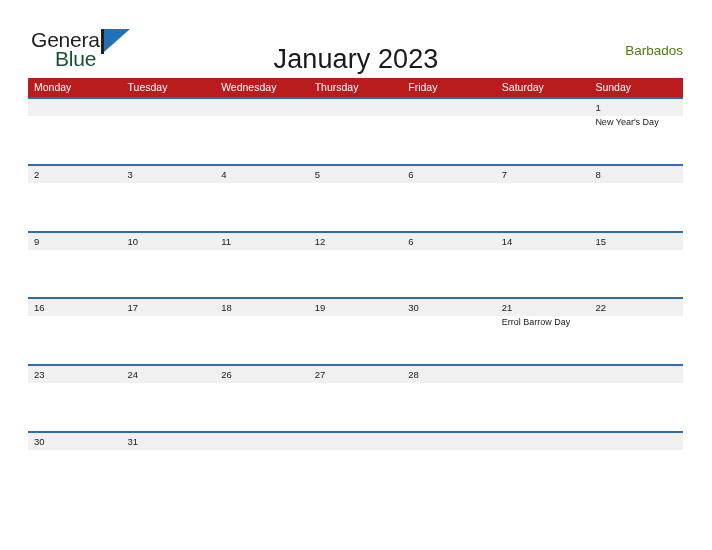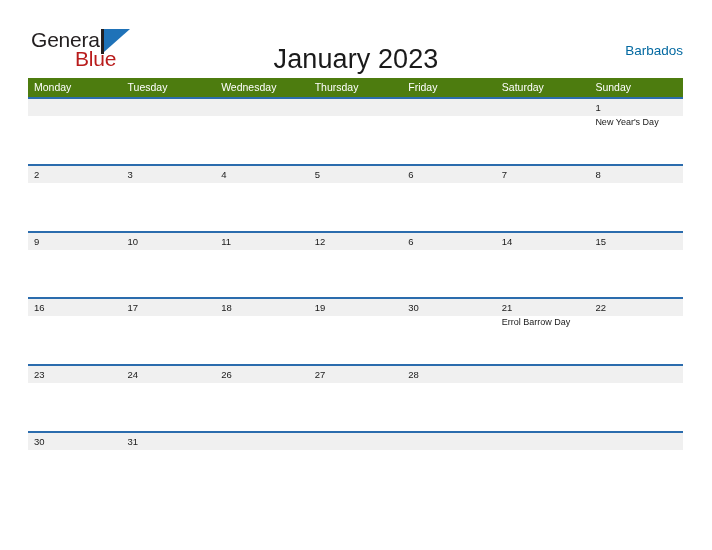--- a/index.html
+++ b/index.html
@@ -47,23 +47,22 @@
     letter-spacing: -0.2px;
     color: #231f20;
     font-family: "Liberation Sans", sans-serif;
   }
   .logo-blue {
     position: absolute;
     left: 24px;
     top: 19px;
     font-size: 21px;
     letter-spacing: -0.2px;
-    color: #b91c1c;
+    color: #14532d;
     font-family: "Liberation Sans", sans-serif;
-    margin-left: 20px;
   }
   .logo-flagpole {
     position: absolute;
     left: 70px;
     top: 1px;
     width: 3px;
     height: 25px;
     background: #231f20;
   }
   .logo-flag {
@@ -88,38 +87,38 @@
     font-family: "Liberation Sans", sans-serif;
     font-weight: normal;
     letter-spacing: 0.1px;
   }
 
   .country {
     position: absolute;
     right: 29px;
     top: 43px;
     font-size: 13.5px;
-    color: #0369a1;
+    color: #4d7c0f;
     text-align: center;
     white-space: nowrap;
   }
 
   
   .calendar {
     position: absolute;
     left: 28px;
     top: 78px;
     width: 655px;
   }
 
   .weekday-row {
     display: flex;
     width: 655px;
     height: 19px;
-    background: #4d7c0f;
+    background: #b91c1c;
   }
   .weekday {
     width: 93.57px;
     flex: 0 0 93.57px;
     box-sizing: border-box;
     padding-left: 6px;
     font-size: 10.5px;
     line-height: 19px;
     color: #ffffff;
     white-space: nowrap;

